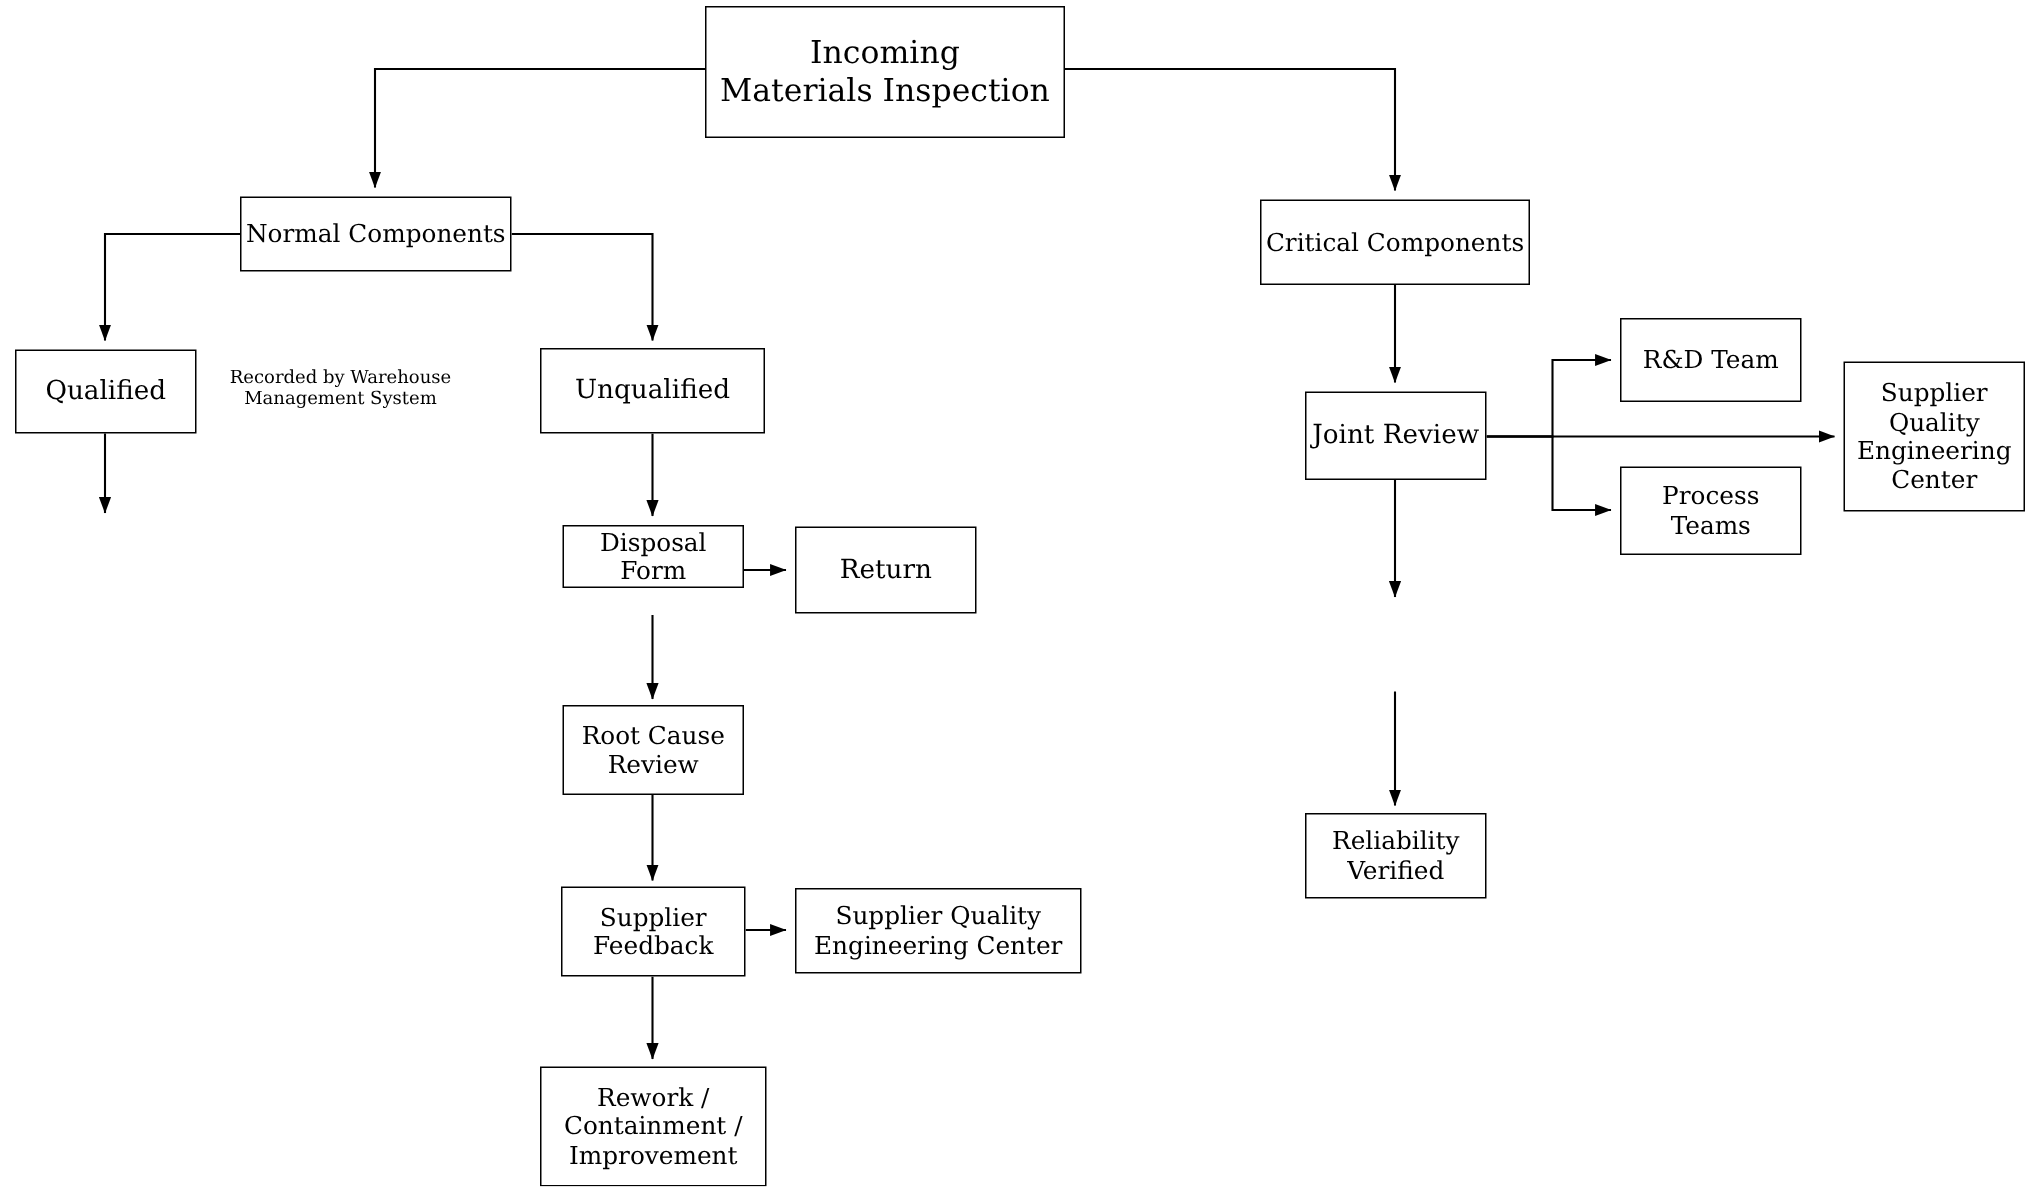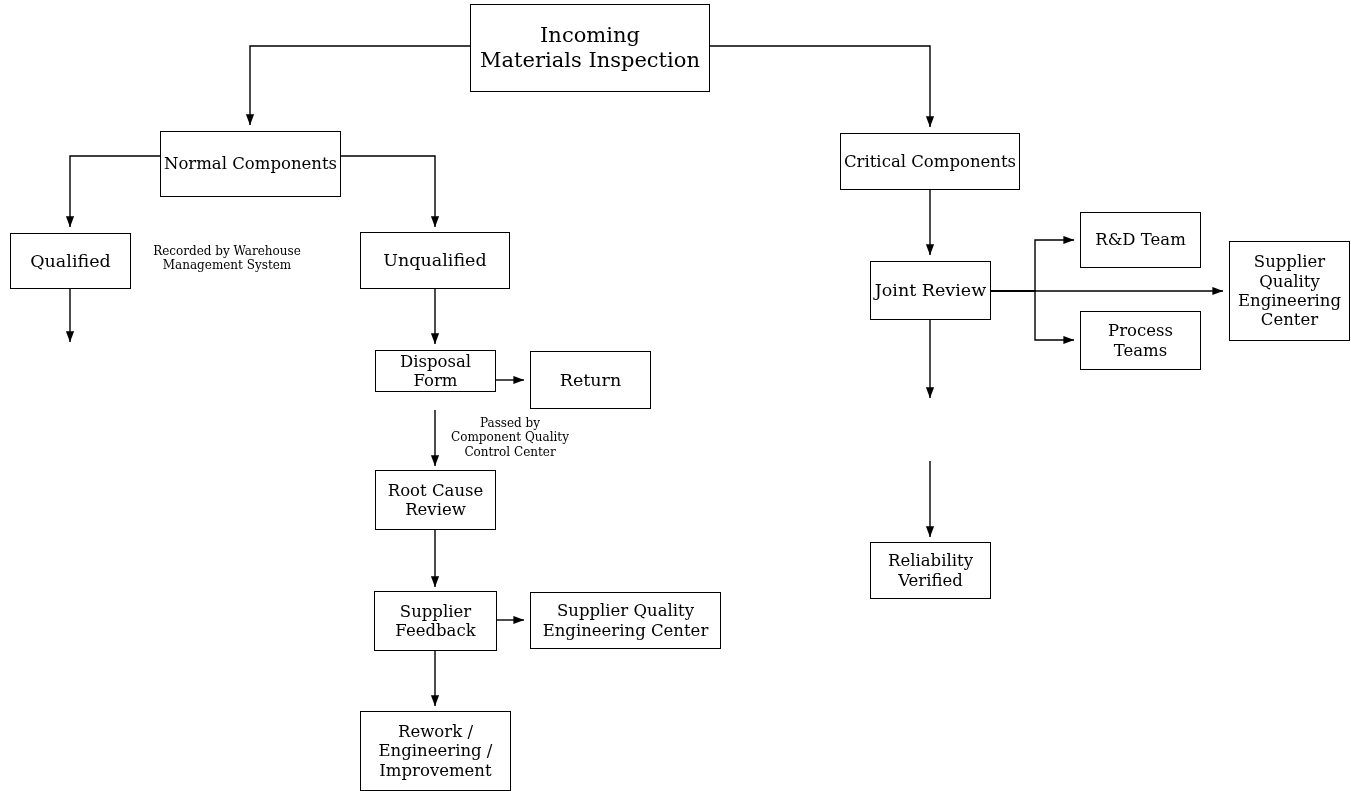--- a/index.html
+++ b/index.html
@@ -95,21 +95,21 @@
 
       <path d="M930,320 L930,398" marker-end="url(#arrow)"></path>
 
       <path d="M930,461 L930,537" marker-end="url(#arrow)"></path>
     </g>
   </svg>
 
   <div class="node node-title" style="left:470px; top:4px; width:240px; height:88px;">Incoming
 Materials Inspection</div>
 
-  <div class="node node-md" style="left:160px; top:131px; width:181px; height:66px;">Normal Components</div>
+  <div class="node node-md" style="left:160px; top:131px; width:181px; height:50px;">Normal Components</div>
 
   <div class="node node-md" style="left:840px; top:133px; width:180px; height:57px;">Critical Components</div>
 
   <div class="node node-lg" style="left:10px; top:233px; width:121px; height:56px;">Qualified</div>
 
   <div class="node node-lg" style="left:360px; top:232px; width:150px; height:57px;">Unqualified</div>
 
 
   <div class="node node-md" style="left:375px; top:350px; width:121px; height:42px;">Disposal
 Form</div>
@@ -119,21 +119,21 @@
   <div class="node node-md" style="left:375px; top:470px; width:121px; height:60px;">Root Cause
 Review</div>
 
   <div class="node node-md" style="left:374px; top:591px; width:123px; height:60px;">Supplier
 Feedback</div>
 
   <div class="node node-md" style="left:530px; top:592px; width:191px; height:57px;">Supplier Quality
 Engineering Center</div>
 
   <div class="node node-md" style="left:360px; top:711px; width:151px; height:80px;">Rework /
-Engineering /
+Containment /
 Improvement</div>
 
   <div class="node node-lg" style="left:870px; top:261px; width:121px; height:59px;">Joint Review</div>
 
   <div class="node node-md" style="left:1080px; top:212px; width:121px; height:56px;">R&amp;D Team</div>
 
   <div class="node node-md" style="left:1080px; top:311px; width:121px; height:59px;">Process
 Teams</div>
 
   <div class="node node-md" style="left:1229px; top:241px; width:121px; height:100px;">Supplier
@@ -141,17 +141,14 @@
 Engineering
 Center</div>
 
 
   <div class="node node-md" style="left:870px; top:542px; width:121px; height:57px;">Reliability
 Verified</div>
 
   <div class="edge-label" style="left:139px; top:244px; width:176px;">Recorded by Warehouse
 Management System</div>
 
-  <div class="edge-label" style="left:433px; top:416px; width:154px;">Passed by
-Component Quality
-Control Center</div>
 
 </div>
 
 </body></html>

